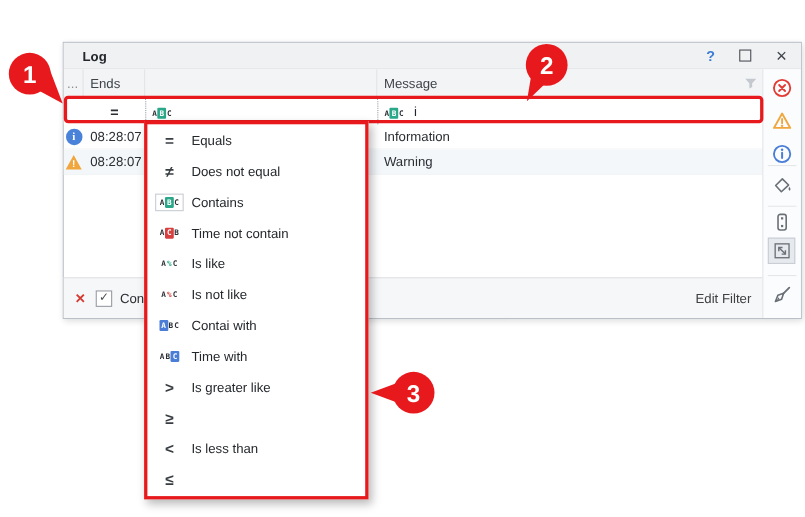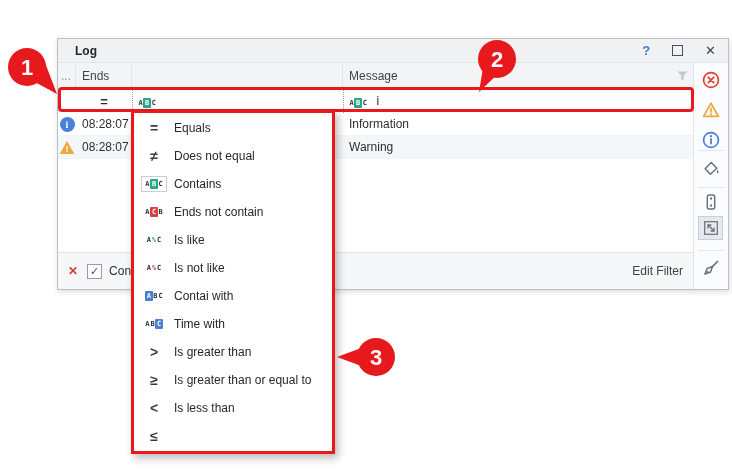--- a/index.html
+++ b/index.html
@@ -266,21 +266,21 @@
       <span class="mi-label">Contains</span>
     </div>
     <div class="menu-item">
       <span class="mi-icon">
         <span class="abc">
           <span class="abc-letter">A</span>
           <span class="abc-letter bg bg-red">C</span>
           <span class="abc-letter">B</span>
         </span>
       </span>
-      <span class="mi-label">Ends not contain</span>
+      <span class="mi-label">Time not contain</span>
     </div>
     <div class="menu-item">
       <span class="mi-icon">
         <span class="abc">
           <span class="abc-letter">A</span>
           <span class="abc-letter fg-teal">%</span>
           <span class="abc-letter">C</span>
         </span>
       </span>
       <span class="mi-label">Is like</span>
@@ -312,27 +312,26 @@
           <span class="abc-letter">B</span>
           <span class="abc-letter bg bg-blue">C</span>
         </span>
       </span>
       <span class="mi-label">Time with</span>
     </div>
     <div class="menu-item">
       <span class="mi-icon">
         <span class="mi-glyph">&gt;</span>
       </span>
-      <span class="mi-label">Is greater than</span>
+      <span class="mi-label">Is greater like</span>
     </div>
     <div class="menu-item">
       <span class="mi-icon">
         <span class="mi-glyph">≥</span>
       </span>
-      <span class="mi-label">Is greater than or equal to</span>
     </div>
     <div class="menu-item">
       <span class="mi-icon">
         <span class="mi-glyph">&lt;</span>
       </span>
       <span class="mi-label">Is less than</span>
     </div>
     <div class="menu-item">
       <span class="mi-icon">
         <span class="mi-glyph">≤</span>

